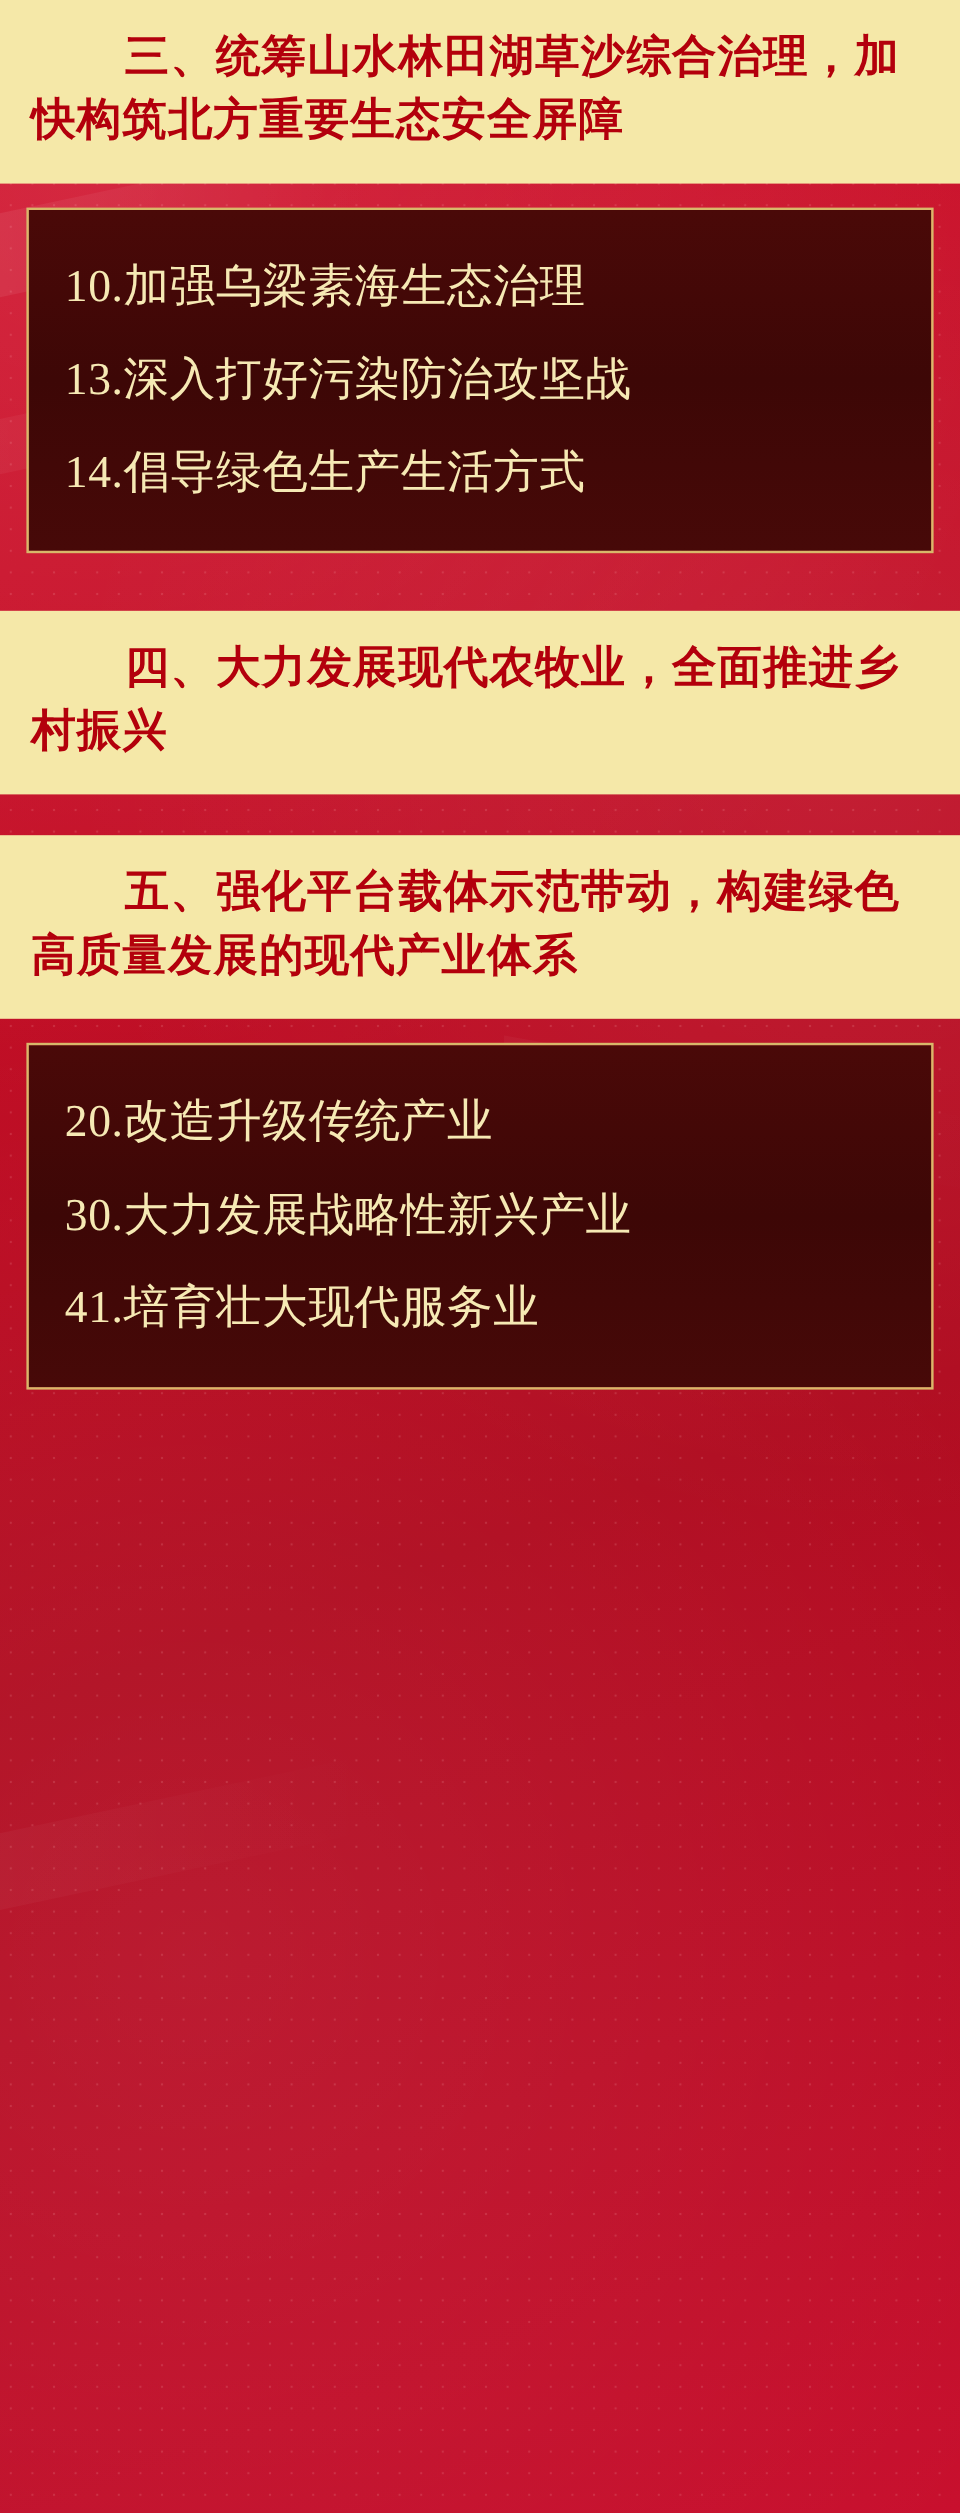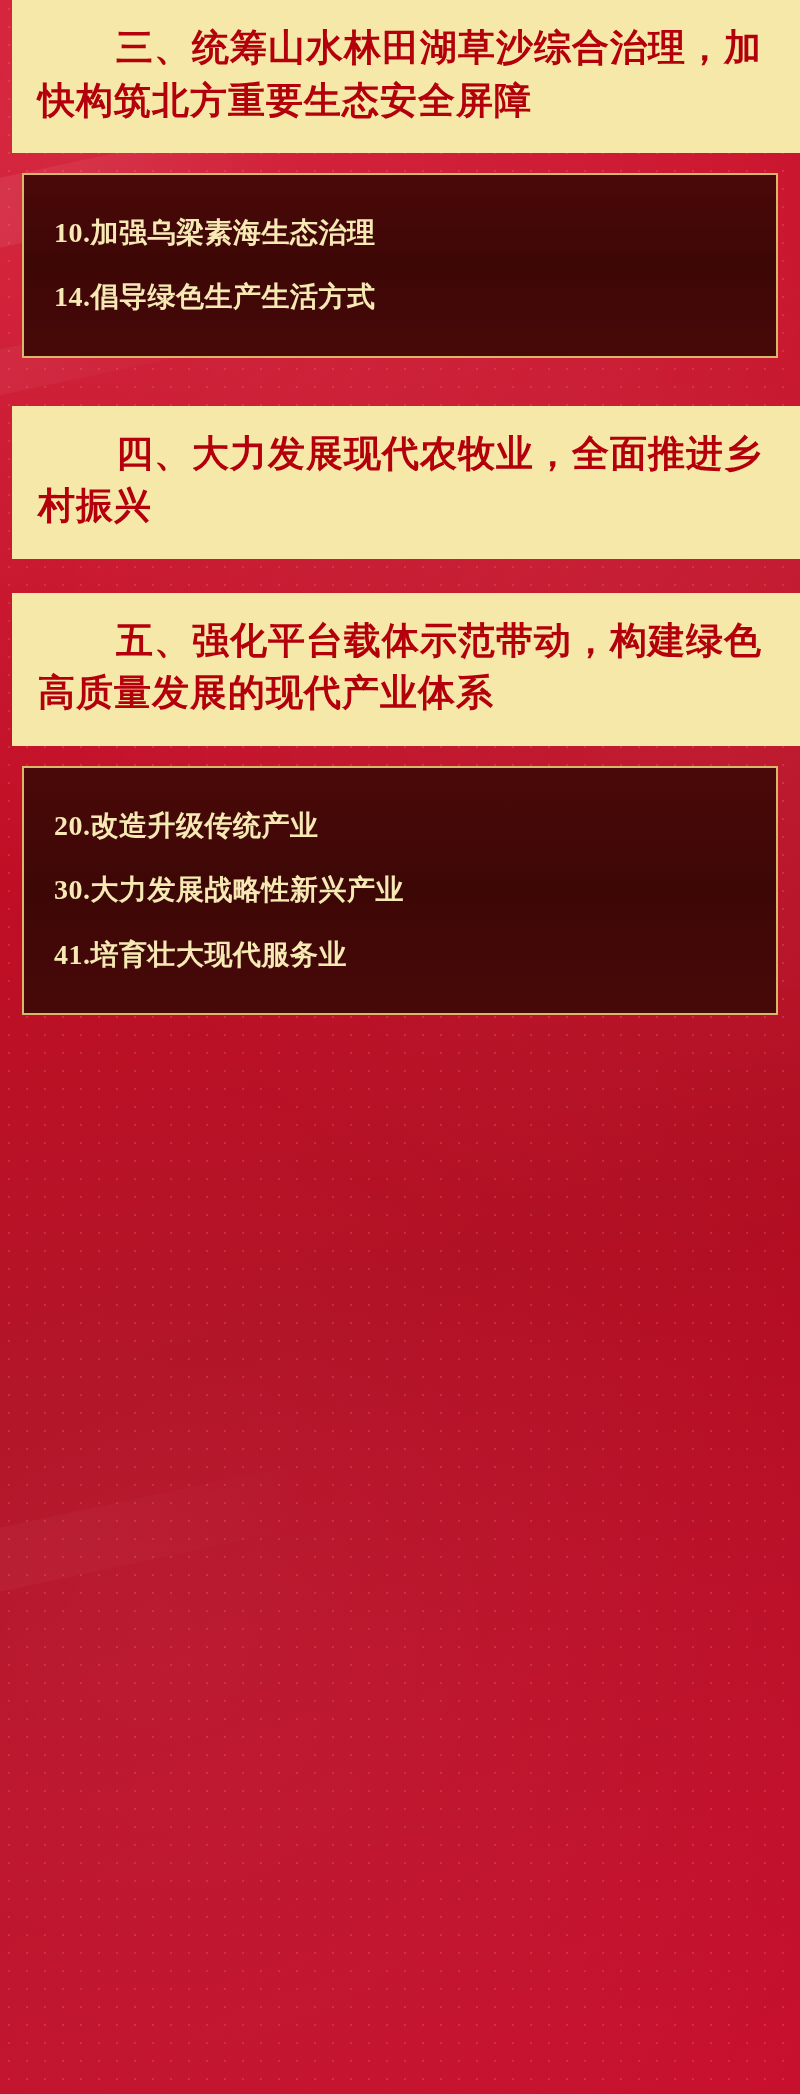--- a/index.html
+++ b/index.html
@@ -45,21 +45,20 @@
   .content {
     position: relative;
     z-index: 3;
   }
 
   
   .band {
     background: #f5e8a8;
     padding: 22px 26px 26px 26px;
     box-sizing: border-box;
-    margin-left: 12px;
   }
   .band-title {
     color: #b3000c;
     font-weight: bold;
     font-size: 37px;
     line-height: 1.42;
     letter-spacing: 1px;
     text-indent: 78px;
   }
 
@@ -69,22 +68,22 @@
     box-sizing: border-box;
   }
   .panel {
     background: linear-gradient(180deg, #4a0908 0%, #3d0706 50%, #470908 100%);
     border: 2px solid #d8b86a;
     padding: 26px 26px 26px 30px;
     box-sizing: border-box;
   }
   .panel-item {
     color: #f6e9b4;
-    font-weight: bold;
-    font-size: 28px;
+    font-weight: normal;
+    font-size: 38px;
     line-height: 1.3;
     padding: 14px 0;
     letter-spacing: 0.5px;
     white-space: nowrap;
   }
   .spacer { height: 26px; }
   .spacer-lg { height: 34px; }
 </style>
 </head>
 <body>
@@ -97,20 +96,21 @@
   <div class="streak s4"></div>
 
   <div class="content">
 
     <div class="band">
       <div class="band-title">三、统筹山水林田湖草沙综合治理，加快构筑北方重要生态安全屏障</div>
     </div>
     <div class="panel-wrap">
       <div class="panel">
         <div class="panel-item">10.加强乌梁素海生态治理</div>
+        <div class="panel-item">13.深入打好污染防治攻坚战</div>
         <div class="panel-item">14.倡导绿色生产生活方式</div>
       </div>
     </div>
 
     <div class="spacer"></div>
 
     <div class="band">
       <div class="band-title">四、大力发展现代农牧业，全面推进乡村振兴</div>
     </div>
 

